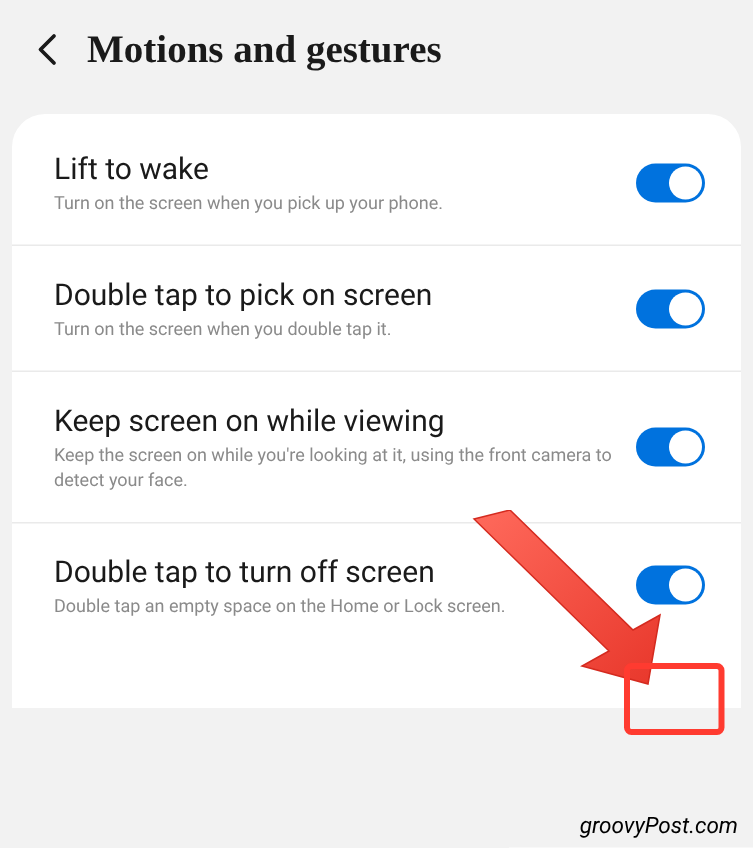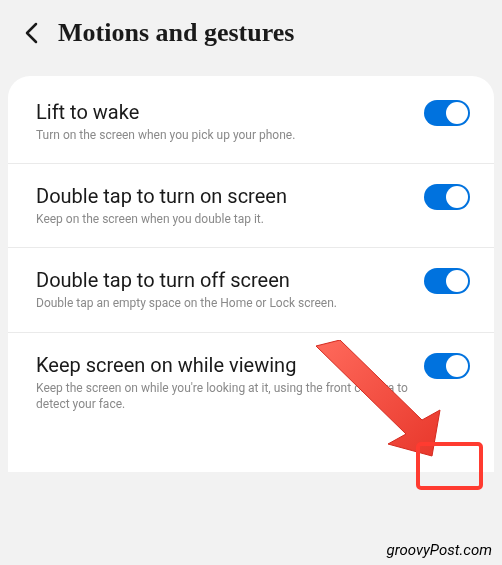--- a/index.html
+++ b/index.html
@@ -39,21 +39,21 @@
       font-family: Liberation Serif, serif;
     }
     .card {
       background: #ffffff;
       margin: 8px 8px 0 8px;
       border-radius: 22px 22px 0 0;
       padding: 4px 0 40px 0;
     }
     .setting-row {
       display: flex;
-      align-items: flex-start;
+      align-items: center;
       justify-content: space-between;
       padding: 20px 24px 20px 28px;
       border-bottom: 1px solid #eaeaea;
       gap: 16px;
     }
     .setting-row:last-child {
       border-bottom: none;
     }
     .setting-text {
       flex: 1;
@@ -133,38 +133,38 @@
   <div class="setting-row">
     <div class="setting-text">
       <div class="setting-title">Lift to wake</div>
       <div class="setting-desc">Turn on the screen when you pick up your phone.</div>
     </div>
     <div class="toggle"></div>
   </div>
 
   <div class="setting-row">
     <div class="setting-text">
-      <div class="setting-title">Double tap to turn on screen</div>
-      <div class="setting-desc">Keep on the screen when you double tap it.</div>
+      <div class="setting-title">Double tap to pick on screen</div>
+      <div class="setting-desc">Turn on the screen when you double tap it.</div>
+    </div>
+    <div class="toggle"></div>
+  </div>
+
+  <div class="setting-row">
+    <div class="setting-text">
+      <div class="setting-title">Keep screen on while viewing</div>
+      <div class="setting-desc">Keep the screen on while you're looking at it, using the front camera to detect your face.</div>
     </div>
     <div class="toggle"></div>
   </div>
 
   <div class="setting-row">
     <div class="setting-text">
       <div class="setting-title">Double tap to turn off screen</div>
       <div class="setting-desc">Double tap an empty space on the Home or Lock screen.</div>
-    </div>
-    <div class="toggle"></div>
-  </div>
-
-  <div class="setting-row">
-    <div class="setting-text">
-      <div class="setting-title">Keep screen on while viewing</div>
-      <div class="setting-desc">Keep the screen on while you're looking at it, using the front camera to detect your face.</div>
     </div>
     <div class="toggle"></div>
   </div>
 
 </div>
 
 <svg class="arrow" viewBox="0 0 144 120">
   <defs>
     <linearGradient id="arrGrad" x1="0%" y1="0%" x2="100%" y2="100%">
       <stop offset="0%" stop-color="#ff6a5c"></stop>

